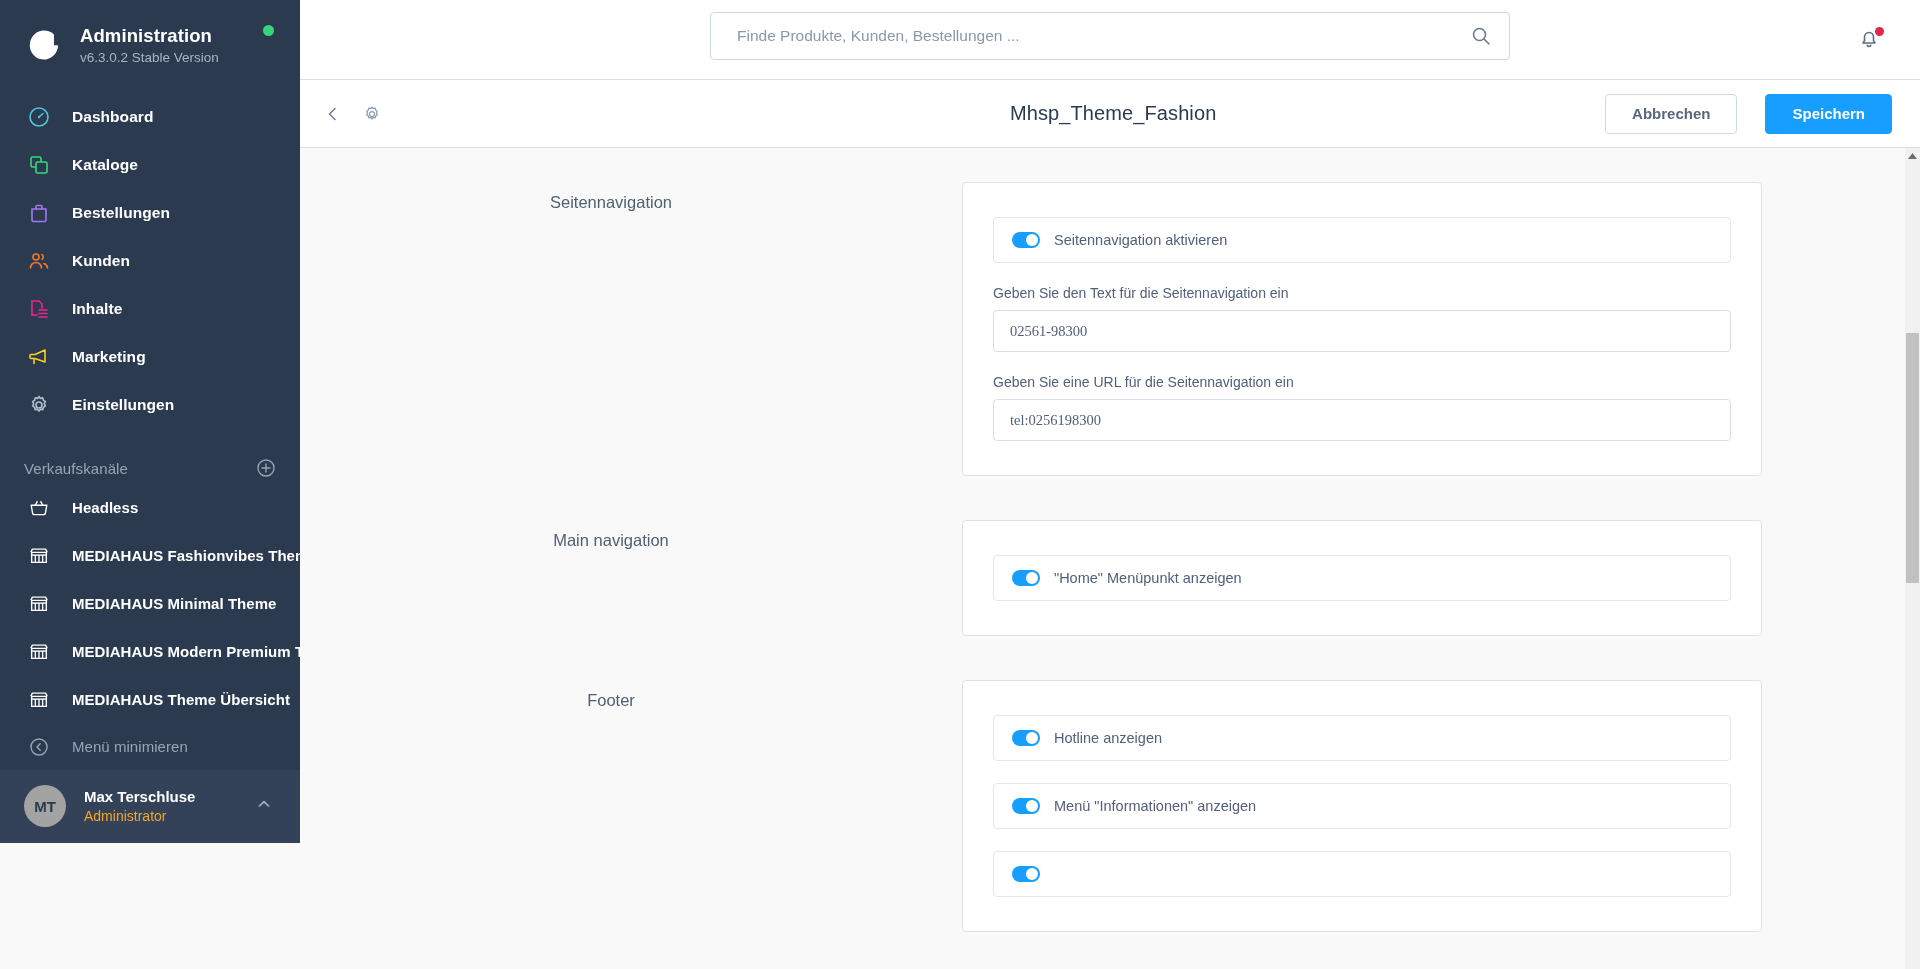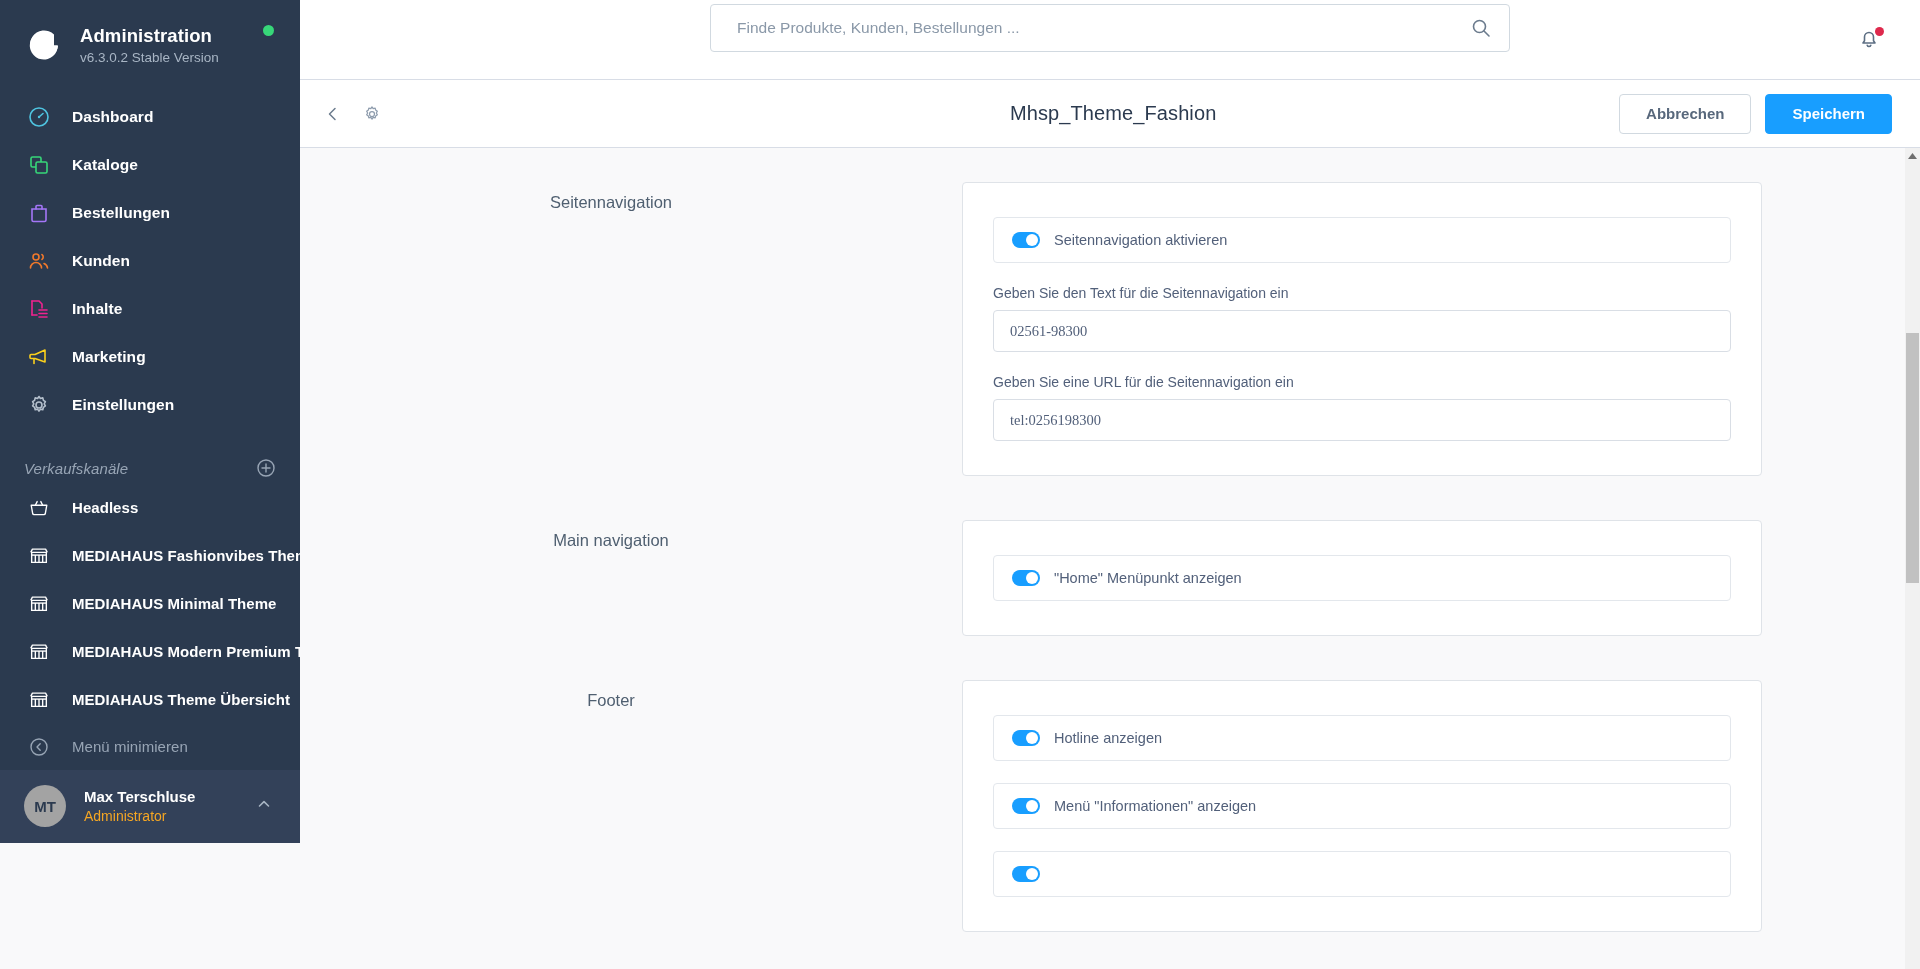--- a/index.html
+++ b/index.html
@@ -52,21 +52,20 @@
   .sb-label {
     margin-left: 18px; color: #ffffff;
     font-size: 15.5px; font-weight: bold; letter-spacing: .05px;
   }
 
   .sb-sep { height: 28px; }
   .sb-group {
     display: flex; align-items: center;
     height: 36px; padding: 0 24px;
     position: relative;
-    font-style: italic;
   }
   .sb-group-label { color: #98a5b5; font-size: 15px; letter-spacing: .1px; }
   .sb-group-add {
     position: absolute; right: 24px; top: 50%; transform: translateY(-50%);
     width: 20px; height: 20px; cursor: pointer;
   }
   .sb-channels .sb-item { height: 48px; }
   .sb-channels .sb-label { font-size: 15px; }
 
   .sb-spacer { flex: 1; }
@@ -97,21 +96,21 @@
   
   .main { flex: 1; height: 969px; display: flex; flex-direction: column; min-width: 0; }
 
   .topbar {
     height: 80px; background: #fff;
     display: flex; align-items: center;
     border-bottom: 1px solid #d8dde6;
     flex-shrink: 0; position: relative;
   }
   .search-wrap {
-    position: absolute; left: 410px; top: 4px;
+    position: absolute; left: 410px; top: 12px;
     width: 800px; height: 48px;
   }
   .search-input {
     width: 100%; height: 100%;
     border: 1px solid #d1d9e0; border-radius: 4px;
     background: #fff;
     padding: 0 48px 0 26px;
     font-family: "Liberation Sans", sans-serif;
     font-size: 15.5px; color: #4a5b6d;
     outline: none;
@@ -136,21 +135,21 @@
     border-bottom: 1px solid #d8dde6;
     flex-shrink: 0; position: relative;
     padding: 0 28px 0 22px;
   }
   .ph-back { width: 22px; height: 22px; cursor: pointer; display: flex; align-items: center; justify-content: center; }
   .ph-gear { width: 24px; height: 24px; margin-left: 16px; cursor: pointer; display: flex; align-items: center; justify-content: center; }
   .ph-title {
     position: absolute; left: 710px;
     font-size: 20px; color: #2b3a4f; letter-spacing: .1px;
   }
-  .ph-actions { margin-left: auto; display: flex; align-items: center; gap: 14px; }
+  .ph-actions { margin-left: auto; display: flex; align-items: center; gap: 28px; }
   .btn {
     height: 40px; border-radius: 4px;
     font-family: "Liberation Sans", sans-serif;
     font-size: 15px; font-weight: bold;
     cursor: pointer; padding: 0 26px;
     display: flex; align-items: center; justify-content: center;
   }
   .btn-ghost { background: #fff; border: 1px solid #d1d9e0; color: #58687c; }
   .btn-primary { background: #189eff; border: 1px solid #189eff; color: #fff; }
 

